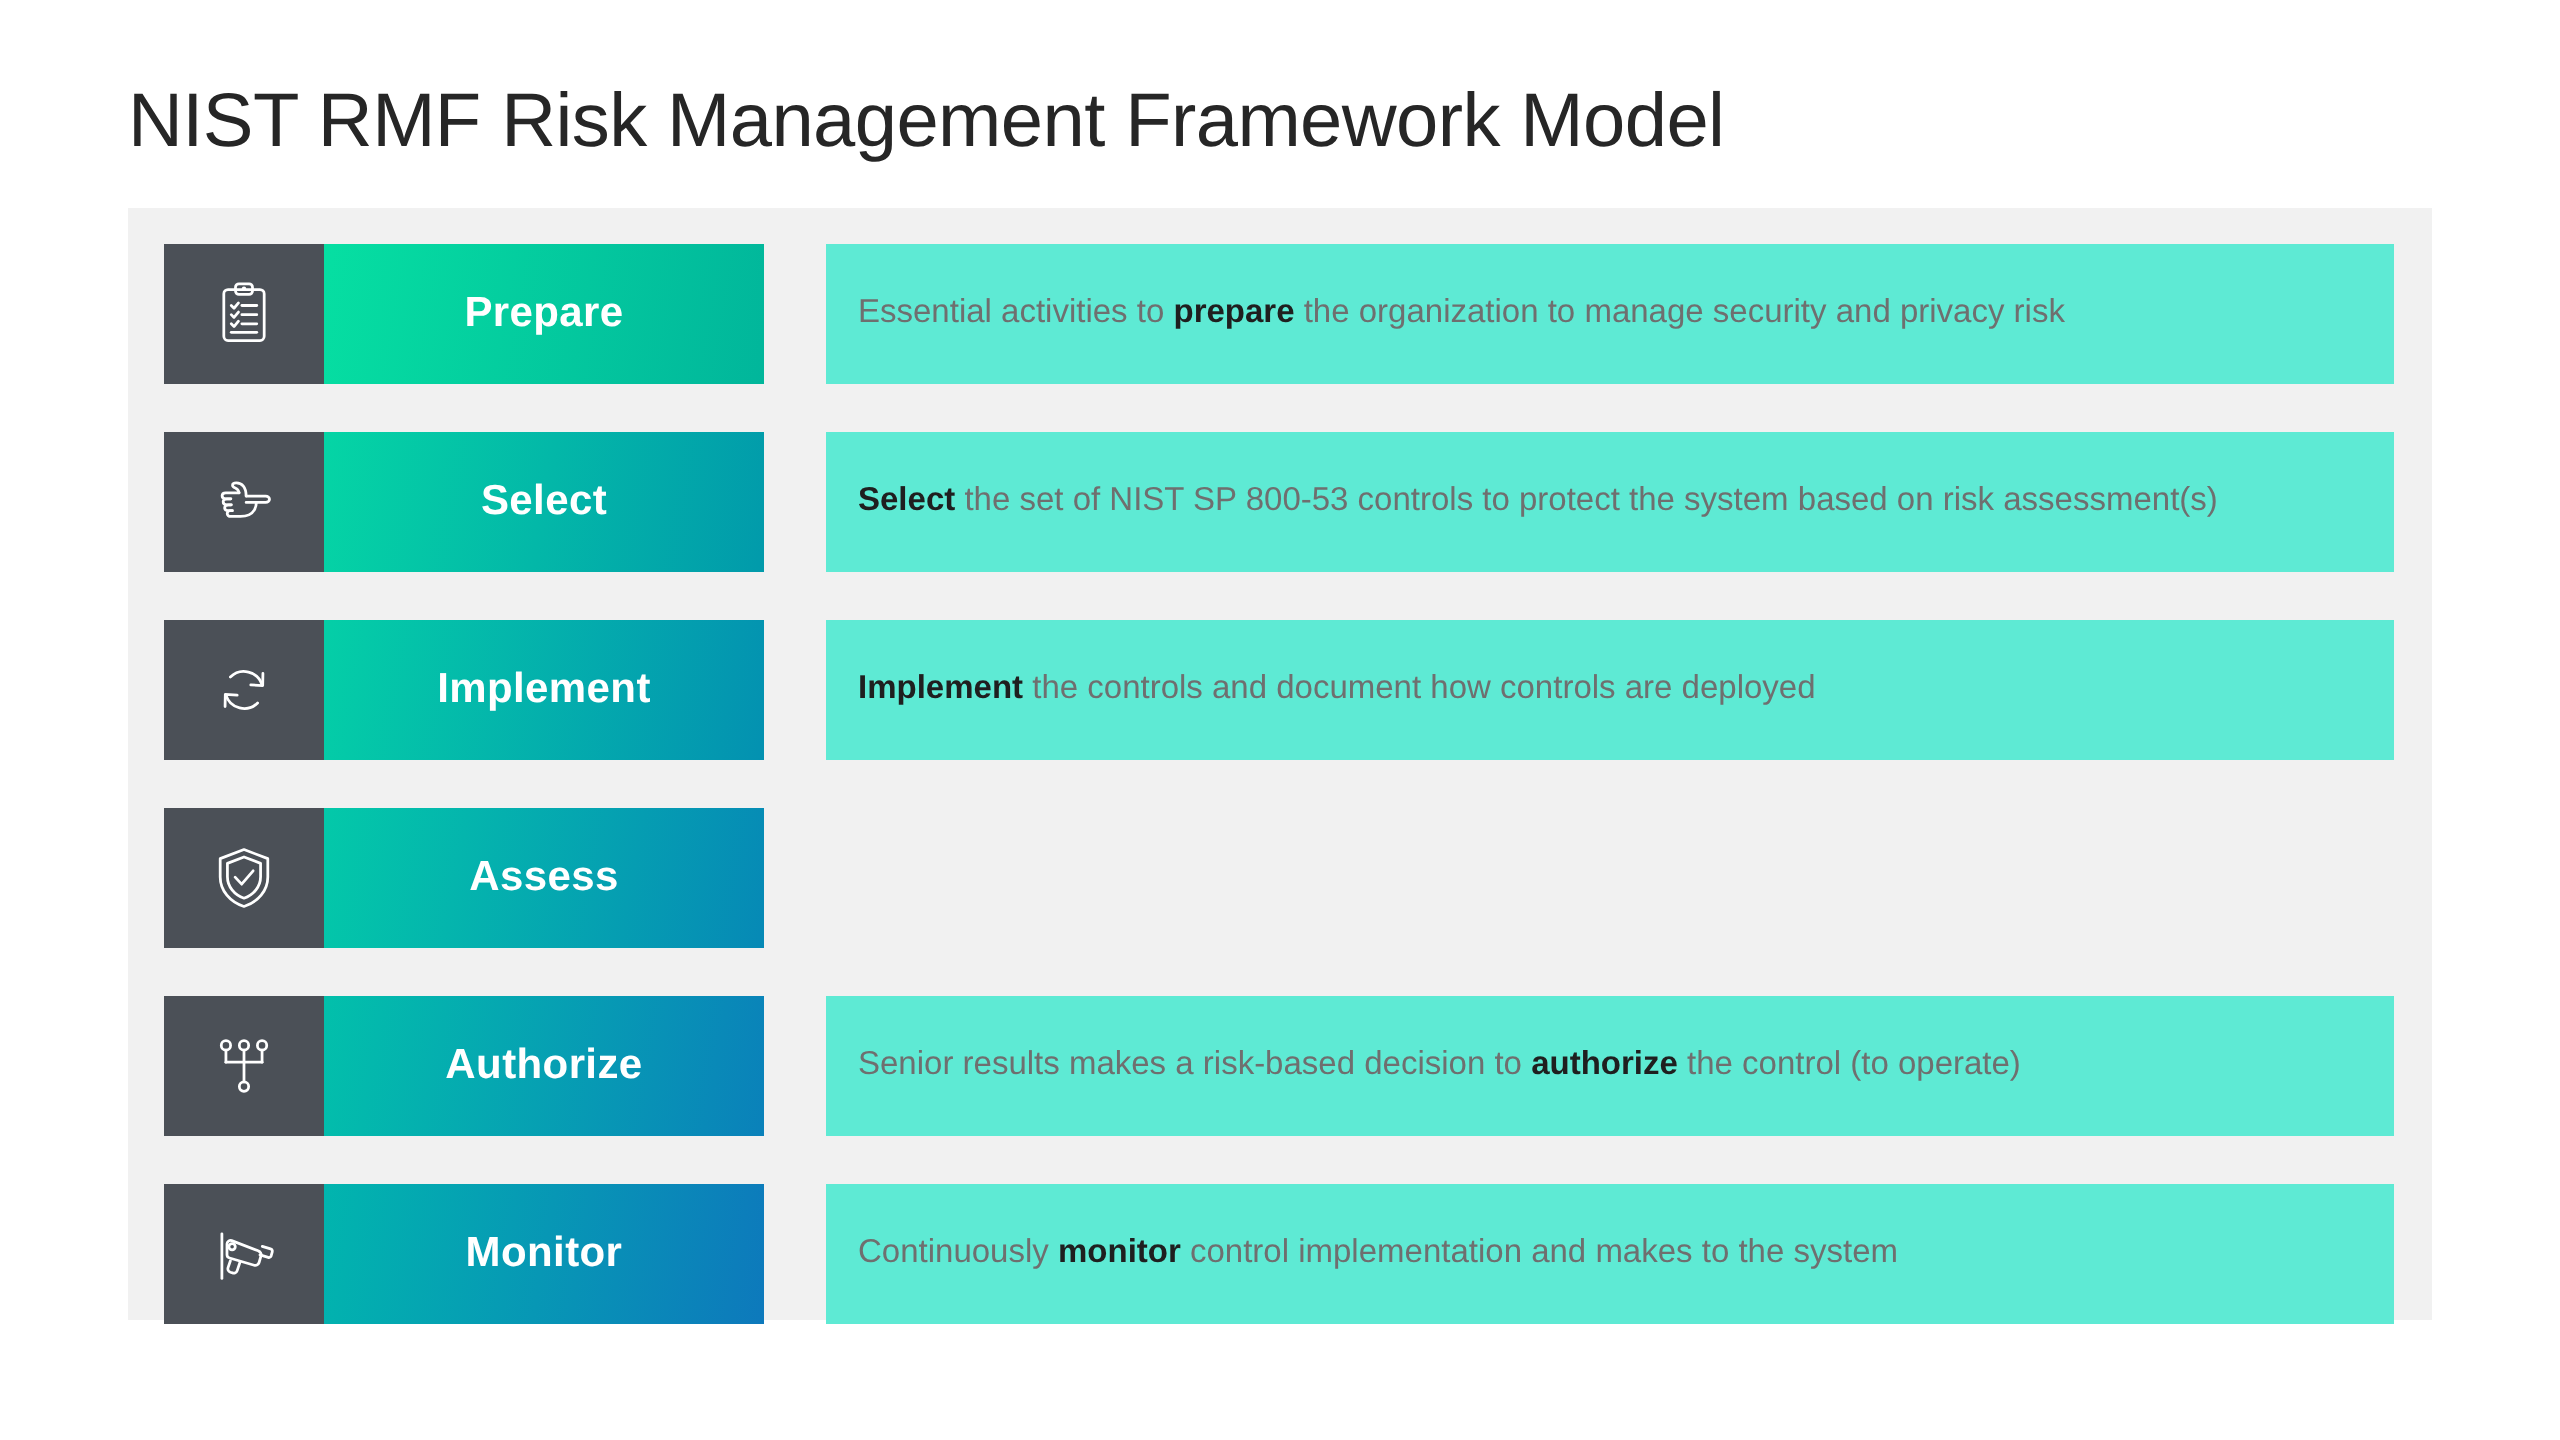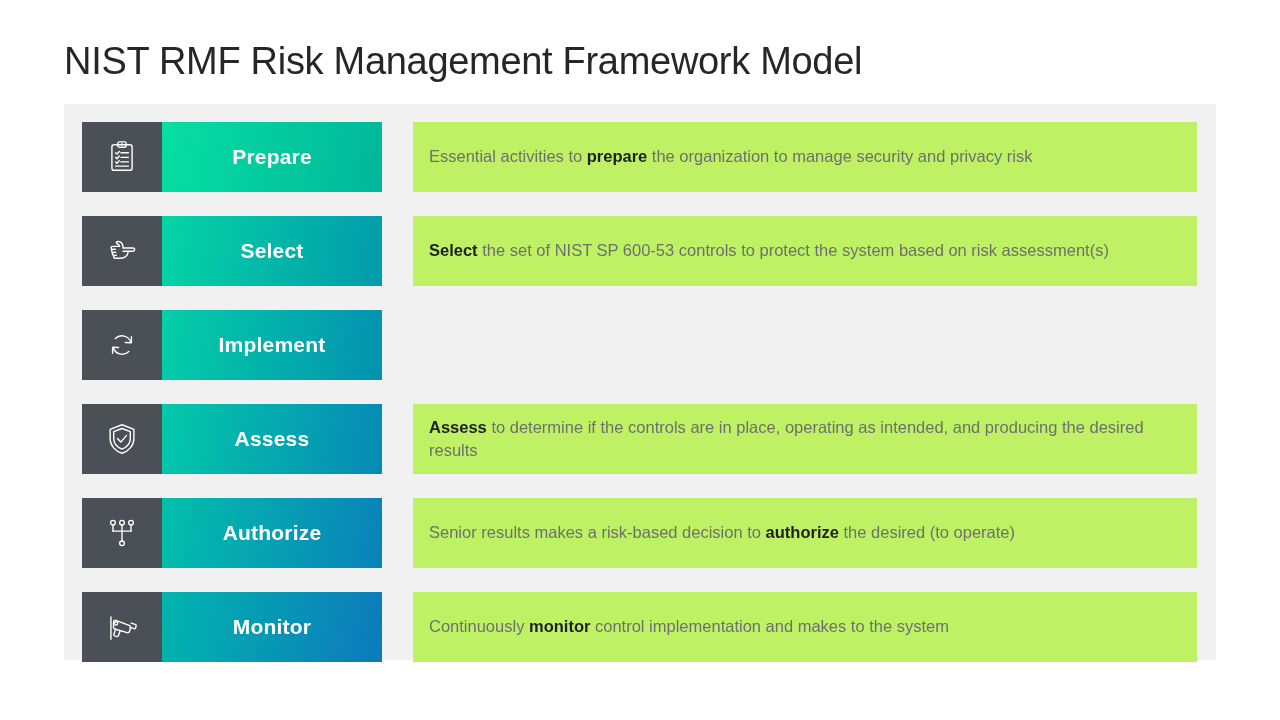--- a/index.html
+++ b/index.html
@@ -83,25 +83,26 @@
     justify-content: center;
     color: #ffffff;
     font-size: 21px;
     font-weight: bold;
     letter-spacing: 0.2px;
   }
 
   .desc {
     flex: 1 1 auto;
     margin-left: 31px;
-    background: #bef264;
+    background: #5eead4;
     display: flex;
     align-items: center;
     padding: 0 18px 0 16px;
     box-sizing: border-box;
+    text-align: right;
   }
 
   .desc-text {
     font-size: 16.5px;
     line-height: 1.42;
     color: #6f6f6f;
     font-family: "Liberation Sans", sans-serif;
   }
 
   .desc-text b {
@@ -148,69 +149,69 @@
                 <path d="M17 13.2c0-1.9-.4-3.6-1.3-4.7-.8-1-2-1.5-3.3-1.5-1.1 0-1.8.5-1.8 1.1 0 .6.5 1 1.3 1.3 1 .4 1.6 1.2 1.8 2.3"></path>
                 <path d="M13.7 11.7H7.4c-1 0-1.7.6-1.7 1.4s.7 1.4 1.7 1.4h2.4"></path>
                 <path d="M9.8 14.5H7.9c-1 0-1.7.6-1.7 1.4s.7 1.4 1.7 1.4h2.1"></path>
                 <path d="M10 17.3H8.6c-1 0-1.7.6-1.7 1.4s.7 1.4 1.7 1.4h1.9"></path>
                 <path d="M10.5 20.1h-.8c-.9 0-1.6.6-1.6 1.3 0 .8.7 1.4 1.6 1.4h4.6c3.3 0 5.6-1.4 6.6-3.1.7-1.2.9-2.3.9-3.5"></path>
               </svg>
             </div>
             <div class="stage-label" style="background: linear-gradient(100deg, rgb(5, 213, 165) 0%, rgb(1, 154, 171) 100%);">Select</div>
           </div>
           <div class="desc">
-            <div class="desc-text"><b>Select</b><span> the set of NIST SP 600-53 controls to protect the system based on risk assessment(s)</span></div>
+            <div class="desc-text"><b>Select</b><span> the set of NIST SP 800-53 controls to protect the system based on risk assessment(s)</span></div>
           </div>
         </div>
         <div class="row">
           <div class="stage">
             <div class="icon-box">
               <svg viewBox="0 0 32 32" fill="none" stroke="#ffffff" stroke-width="1.3" stroke-linecap="round" stroke-linejoin="round">
                 <path d="M24.5 13.6A9 9 0 0 0 9.6 9.9"></path>
                 <polyline points="24.9,8.2 24.8,13.9 19.2,13.6"></polyline>
                 <path d="M7.5 18.4a9 9 0 0 0 14.9 3.7"></path>
                 <polyline points="7.1,23.8 7.2,18.1 12.8,18.4"></polyline>
               </svg>
             </div>
             <div class="stage-label" style="background: linear-gradient(100deg, rgb(4, 207, 167) 0%, rgb(3, 145, 177) 100%);">Implement</div>
           </div>
+          <div class="desc">
+            <div class="desc-text"><b>Implement</b><span> the controls and document how controls are deployed</span></div>
+          </div>
         </div>
         <div class="row">
           <div class="stage">
             <div class="icon-box">
               <svg viewBox="0 0 32 32" fill="none" stroke="#ffffff" stroke-width="1.3" stroke-linecap="round" stroke-linejoin="round">
                 <path d="M16 2.6 4.8 6.9v8.6c0 6.4 4.6 11.8 11.2 13.9 6.6-2.1 11.2-7.5 11.2-13.9V6.9z"></path>
                 <path d="M16 6.1 8.2 9.1v6.3c0 4.6 3.2 8.5 7.8 10.1 4.6-1.6 7.8-5.5 7.8-10.1V9.1z"></path>
                 <polyline points="11.8,15.6 14.9,18.9 20.3,12.6"></polyline>
               </svg>
             </div>
             <div class="stage-label" style="background: linear-gradient(100deg, rgb(3, 201, 169) 0%, rgb(6, 137, 182) 100%);">Assess</div>
-          </div>
-          <div class="desc">
-            <div class="desc-text"><b>Assess</b><span> to determine if the controls are in place, operating as intended, and producing the desired results</span></div>
           </div>
         </div>
         <div class="row">
           <div class="stage">
             <div class="icon-box">
               <svg viewBox="0 0 32 32" fill="none" stroke="#ffffff" stroke-width="1.3" stroke-linecap="round" stroke-linejoin="round">
                 <circle cx="7.5" cy="6.3" r="2.2"></circle>
                 <circle cx="16" cy="6.3" r="2.2"></circle>
                 <circle cx="24.5" cy="6.3" r="2.2"></circle>
                 <circle cx="16" cy="25.7" r="2.2"></circle>
                 <line x1="7.5" y1="8.5" x2="7.5" y2="14.2"></line>
                 <line x1="24.5" y1="8.5" x2="24.5" y2="14.2"></line>
                 <line x1="16" y1="8.5" x2="16" y2="23.5"></line>
                 <line x1="7.5" y1="14.2" x2="24.5" y2="14.2"></line>
               </svg>
             </div>
             <div class="stage-label" style="background: linear-gradient(100deg, rgb(2, 192, 171) 0%, rgb(10, 129, 186) 100%);">Authorize</div>
           </div>
           <div class="desc">
-            <div class="desc-text"><span>Senior results makes a risk-based decision to </span><b>authorize</b><span> the desired (to operate)</span></div>
+            <div class="desc-text"><span>Senior results makes a risk-based decision to </span><b>authorize</b><span> the control (to operate)</span></div>
           </div>
         </div>
         <div class="row">
           <div class="stage">
             <div class="icon-box">
               <svg viewBox="0 0 32 32" fill="none" stroke="#ffffff" stroke-width="1.3" stroke-linecap="round" stroke-linejoin="round">
                 <line x1="5.6" y1="6.5" x2="5.6" y2="27.5"></line>
                 <path d="M8 11.2v5.2c0 .7.5 1.3 1.2 1.5l11.6 3.4c1 .3 2-.3 2.3-1.3l.9-3.1c.3-1-.3-2.1-1.3-2.4L10.2 9.7C9.2 9.4 8 10.1 8 11.2z"></path>
                 <path d="M23.5 16.4l3.9 1.2c.6.2 1.2-.2 1.4-.8l.5-1.8c.2-.6-.2-1.3-.8-1.4l-3.9-1.2"></path>
                 <path d="M14.2 19.6l-1.4 4.2c-.3.9-1.3 1.4-2.2 1.1l-1-.3c-.9-.3-1.4-1.3-1.1-2.2l1.1-3.2"></path>

